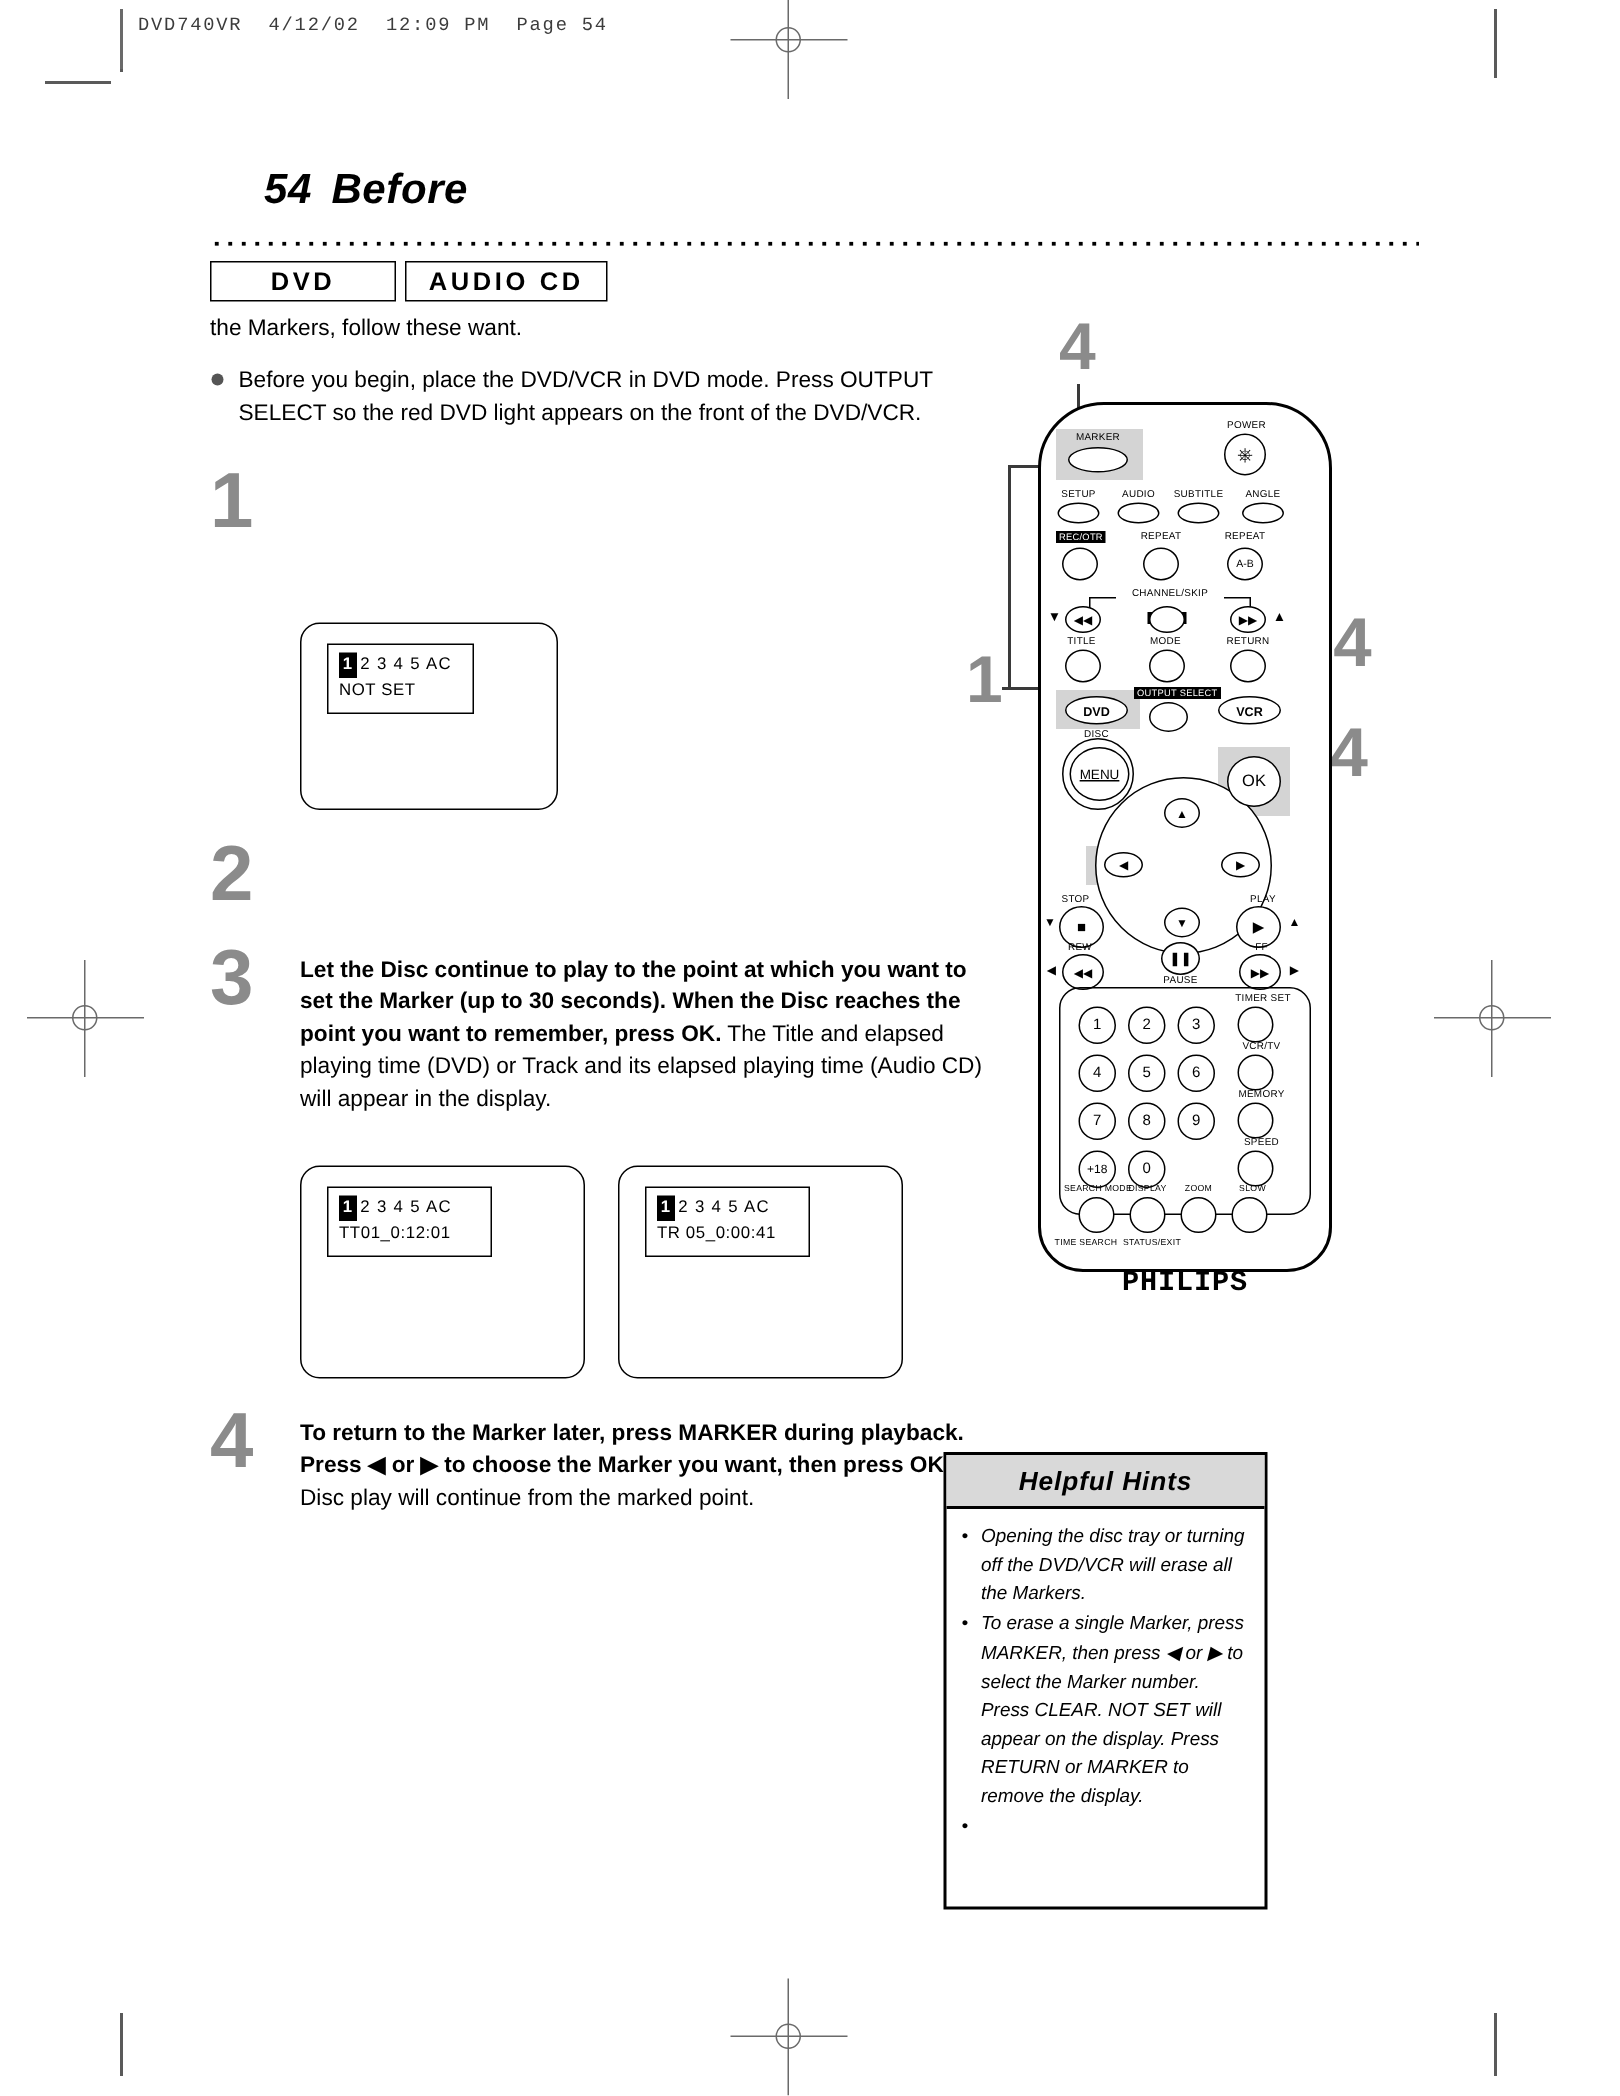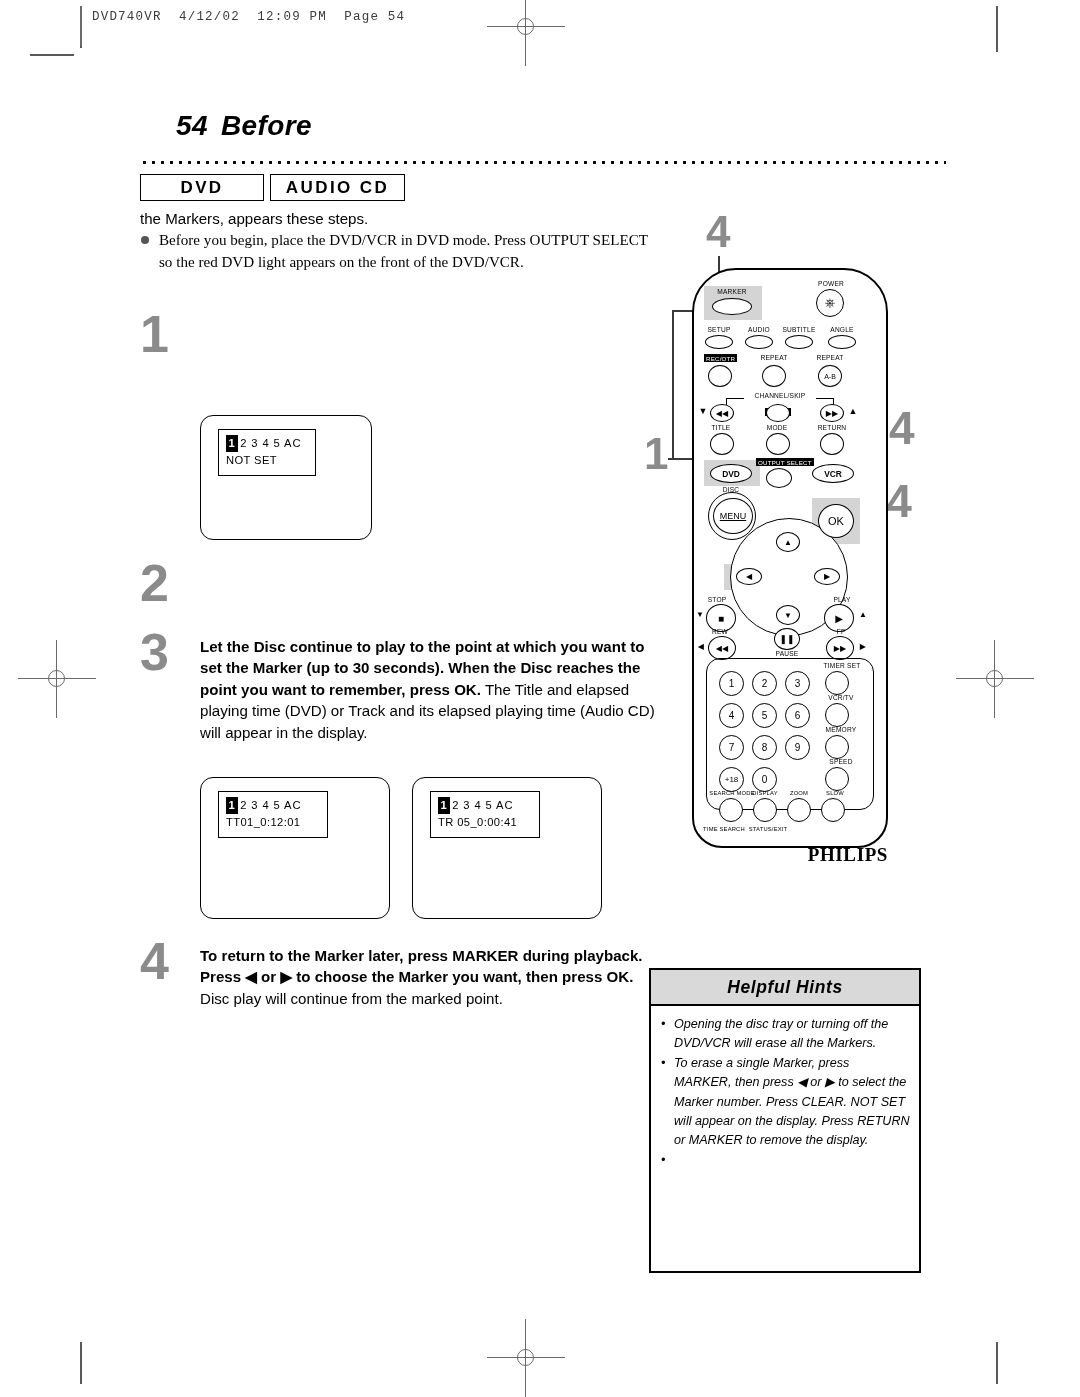--- a/index.html
+++ b/index.html
@@ -31,21 +31,21 @@
            background-size:9px 5px;background-repeat:repeat-x;}
 
   .fmtbox{position:absolute;top:174px;border:1.6px solid #000;box-sizing:border-box;
           font-size:17px;font-weight:bold;letter-spacing:2.4px;
           display:flex;align-items:center;justify-content:center;height:27px;}
   #fmt-dvd{left:140px;width:124px;}
   #fmt-cd{left:270px;width:135px;}
 
   .body{position:absolute;left:140px;top:208px;width:520px;font-size:15.1px;line-height:1.42;}
   .body p{margin:0;}
-  .bullet-li{position:relative;padding-left:19px;margin-top:1px;font-family:Liberation Serif, serif;}
+  .bullet-li{position:relative;padding-left:19px;margin-top:14px;}
   .bullet-li .bdot{position:absolute;left:1px;top:6px;width:8px;height:8px;
                    background:#555;border-radius:50%;}
 
   
   .step{position:absolute;width:520px;}
   .step .sn{position:absolute;left:0;top:-10px;font-size:52px;font-weight:bold;
             color:#8b8b8b;font-family:"Liberation Sans",sans-serif;line-height:1;}
   .step .stxt{margin-left:60px;font-size:15.1px;line-height:1.42;}
   .step b{font-weight:bold;}
   #step1{left:140px;top:318px;}
@@ -62,21 +62,21 @@
             margin-right:2px;font-weight:bold;}
   .osd .row2{white-space:nowrap;letter-spacing:.4px;}
   #tv1{left:200px;top:415px;width:172px;height:125px;}
   #tv1 .osd{width:98px;}
   #tv2{left:200px;top:777px;width:190px;height:142px;}
   #tv2 .osd{width:110px;}
   #tv3{left:412px;top:777px;width:190px;height:142px;}
   #tv3 .osd{width:110px;}
 
   
-  #hints{position:absolute;left:649px;top:968px;width:272px;height:305px;
+  #hints{position:absolute;left:629px;top:968px;width:216px;height:305px;
          border:2.4px solid #000;box-sizing:border-box;background:#fff;}
   #hints .hh{height:34px;background:#d9d9d9;border-bottom:2.2px solid #000;
              display:flex;align-items:center;justify-content:center;
              font-size:17.5px;font-weight:bold;font-style:italic;letter-spacing:.6px;}
   #hints .hbody{padding:9px 9px 4px 7px;font-size:12.6px;font-style:italic;line-height:1.52;}
   #hints .hli{position:relative;padding-left:16px;margin-bottom:1px;}
   #hints .hli .hb{position:absolute;left:3px;top:0px;}
 
   
   #remote{position:absolute;left:640px;top:210px;width:310px;height:640px;}
@@ -101,23 +101,23 @@
            font-size:8.4px;font-weight:600;}
 
   .keypad{position:absolute;left:14px;top:390px;width:168px;height:152px;
           border:1.4px solid #000;border-radius:14px;box-sizing:border-box;}
   .numbtn{position:absolute;width:25px;height:25px;border:1.4px solid #000;border-radius:50%;
           box-sizing:border-box;display:flex;align-items:center;justify-content:center;
           font-size:10px;background:#fff;}
   .plainbtn{position:absolute;width:24px;height:24px;border:1.4px solid #000;border-radius:50%;
             box-sizing:border-box;background:#fff;}
 
-  .philips{position:absolute;left:0;top:548px;width:196px;text-align:right;
+  .philips{position:absolute;left:0;top:548px;width:196px;text-align:center;
            font-size:19px;font-weight:bold;letter-spacing:.6px;
-           font-family:Liberation Serif, serif;}
+           font-family:Liberation Mono, monospace;}
 
   
   .callout{position:absolute;font-size:44px;font-weight:bold;color:#8b8b8b;line-height:1;
            letter-spacing:-1px;}
   .cline{position:absolute;background:#3a3a3a;}
 
   .navpad{position:absolute;left:38px;top:250px;width:118px;height:118px;
           border:1.6px solid #000;border-radius:50%;box-sizing:border-box;background:#fff;}
   .navarrow{position:absolute;width:26px;height:17px;border:1.4px solid #000;
             border-radius:50%;box-sizing:border-box;background:#fff;
@@ -161,21 +161,21 @@
   <div class="title">
     <span class="num">54</span><span>Before</span>
   </div>
 
   <div class="dotline"></div>
 
   <div class="fmtbox" id="fmt-dvd">DVD</div>
   <div class="fmtbox" id="fmt-cd">AUDIO CD</div>
 
   <div class="body">
-    <p>the Markers, appears these steps.</p>
+    <p>the Markers, follow these want.</p>
     <div class="bullet-li">
       <span class="bdot"></span>
       <span>Before you begin, place the DVD/VCR in DVD mode. Press OUTPUT SELECT so the red DVD light appears on the front of the DVD/VCR.</span>
     </div>
   </div>
 
   <div class="step" id="step1">
     <div class="sn">1</div>
   </div>
 

